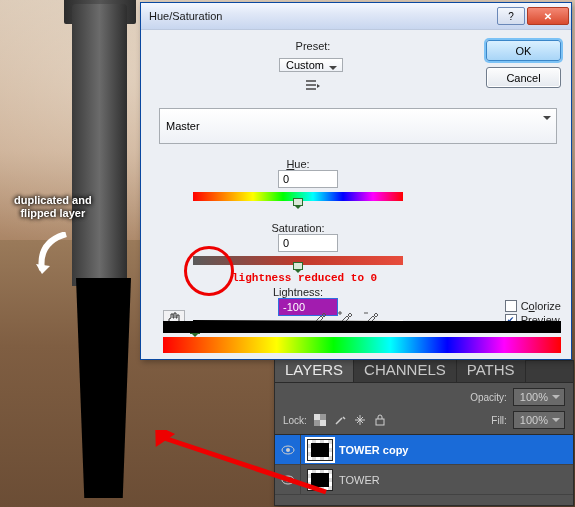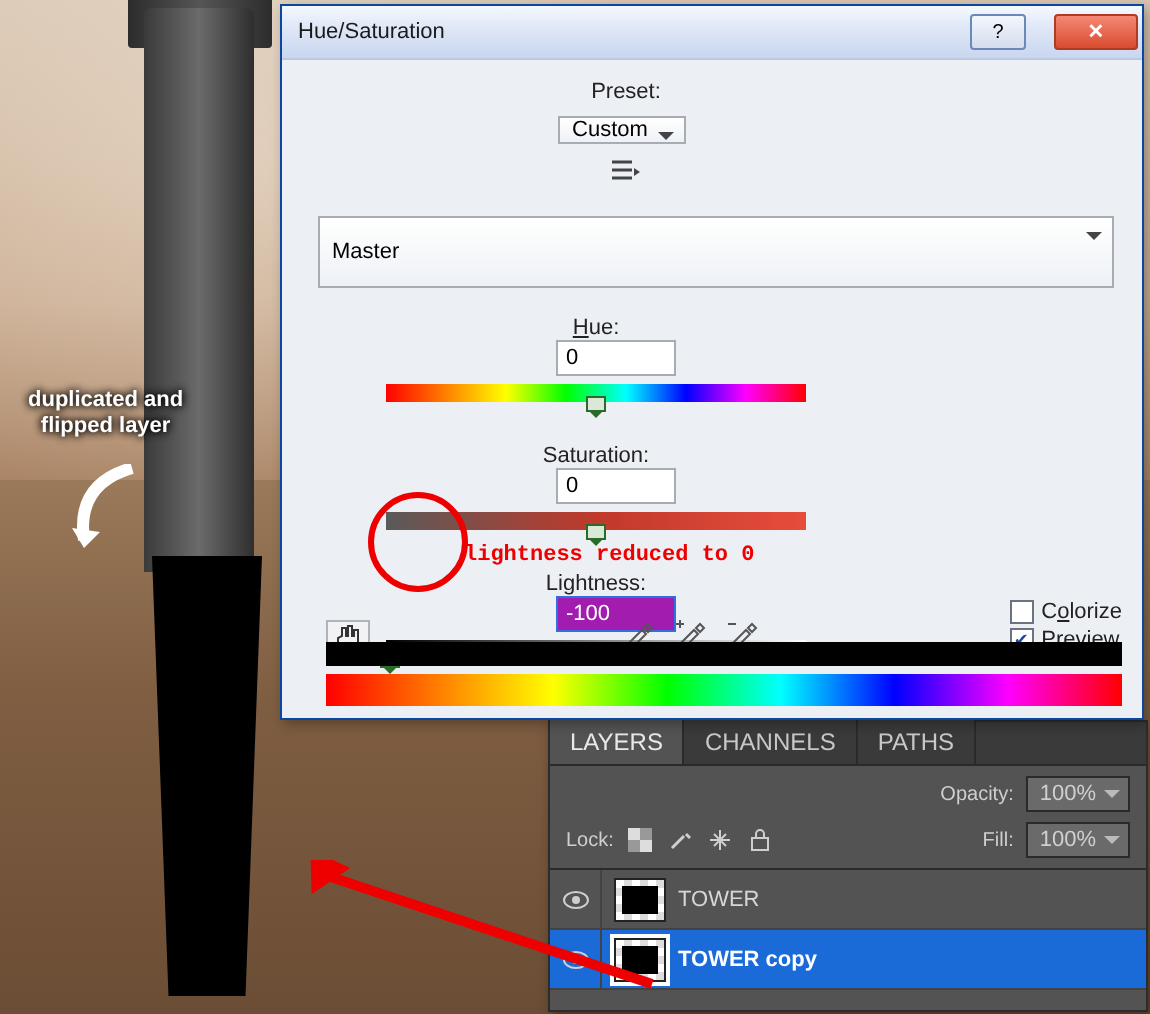--- a/index.html
+++ b/index.html
@@ -41,21 +41,21 @@
   .red-arrow{position:absolute; left:148px; top:430px; z-index:60;}
 
   
   .dialog {
     position:absolute; left:140px; top:2px; width:432px; height:358px;
     background:#eceff4; border:1px solid #0a48a0; box-shadow:2px 2px 6px rgba(0,0,0,.3);
     z-index:50; display:flex; flex-direction:column;
   }
   .titlebar {
     height:27px; background:linear-gradient(to bottom,#f5f8ff 0%,#e0e8f7 40%,#c8d6ef 100%);
-    border-bottom:1px solid #bcc9df; display:flex; align-items:center; padding:0 2px 0 8px;gap:12px;
+    border-bottom:1px solid #bcc9df; display:flex; align-items:center; padding:0 2px 0 8px;
   }
   .titlebar .title{flex:1; color:#1a1a1a;}
   .winbtn{width:28px; height:18px; margin-left:2px; border:1px solid #6a88b8; border-radius:2px; background:linear-gradient(#f3f6fc,#d4ddee); display:flex; align-items:center; justify-content:center; font-size:10px;}
   .winbtn.close{width:42px; background:linear-gradient(#f48874,#d94b2f); color:#fff; border-color:#b03a22; font-weight:bold;}
   .dlg-body{flex:1; padding:10px 10px 6px 22px; position:relative;}
   .preset-row{display:flex; align-items:center; gap:6px;}
   .lbl{color:#222;}
   .combo{height:36px; border:1px solid #a7acb2; background:linear-gradient(#fff,#eef1f6); display:flex; align-items:center; padding:0 18px 0 6px; position:relative; min-width:50px;}
   .combo::after{content:""; position:absolute; right:5px; top:7px; border:4px solid transparent; border-top-color:#444;}
   .preset-row .combo{flex:1; margin-right:4px;}
@@ -80,21 +80,21 @@
   .hand{width:22px;height:18px;border:1px solid #b0b3b8; display:flex;align-items:center;justify-content:center; background:#f2f2f4;}
   .eyedrops{display:flex; gap:10px;}
   .chk-row{display:flex;align-items:center;gap:4px;color:#222; margin-bottom:2px;}
   .chk{width:12px;height:12px;border:1px solid #6b7380;background:#fff;display:inline-flex;align-items:center;justify-content:center;font-size:9px;color:#1a4aa0;}
   .rainbow-full{position:absolute;left:22px; right:10px; bottom:6px; height:16px; background:linear-gradient(to right,red,#ff8000,yellow,#00ff00,cyan,blue,magenta,red);}
   .black-bar{position:absolute;left:22px;right:10px;bottom:26px;height:12px;background:#000;}
 
   
   .panel{position:absolute; left:274px; top:360px; width:300px; height:146px; background:#535353; border:1px solid #2c2c2c; z-index:40; color:#d7d7d7; box-shadow:2px 2px 6px rgba(0,0,0,.4);}
   .panel-tabs{height:22px; background:#3a3a3a; display:flex; align-items:flex-end; border-bottom:1px solid #2a2a2a;}
-  .ptab{padding:4px 10px; color:#c8c8c8; background:#3a3a3a; border-right:1px solid #2a2a2a; font-size:12px;}
+  .ptab{padding:4px 10px; color:#c8c8c8; background:#3a3a3a; border-right:1px solid #2a2a2a; font-size:15px;}
   .ptab.active{background:#535353; color:#e9e9e9;}
   .panel-controls{padding:5px 8px; display:flex; flex-direction:column; gap:5px; background:#535353;}
   .pc-row{display:flex; align-items:center; gap:6px;}
   .pcombo{height:18px; flex-basis:88px; background:#3f3f3f; border:1px solid #2a2a2a; display:flex; align-items:center; padding:0 16px 0 6px; position:relative; color:#cfcfcf;}
   .pcombo.small{flex-basis:50px; background:#6a6a6a;}
   .pcombo::after{content:"";position:absolute;right:4px;top:6px;border:4px solid transparent;border-top-color:#bbb;}
   .panel .lbl{color:#cfcfcf; font-size:10px;}
   .lock-icons{display:flex; gap:6px; align-items:center;}
   .lock-icons span{width:14px;height:14px;display:inline-flex;align-items:center;justify-content:center;color:#cfcfcf;}
   .layer-list{border-top:1px solid #2a2a2a;}
@@ -133,20 +133,28 @@
 </svg>
 
 <div class="dialog">
   <div class="titlebar">
     <span class="title">Hue/Saturation</span>
     <div class="winbtn">?</div>
     <div class="winbtn close">✕</div>
   </div>
   <div class="dlg-body">
 
+    <div class="right-col">
+      <div class="btn ok">
+          <span>OK</span>
+        </div>
+      <div class="btn">
+          <span>Cancel</span>
+        </div>
+    </div>
 
     <div class="preset-row" style="width:300px;flex-direction:column;">
       <span class="lbl">Preset:</span>
       <div class="combo">
           <span>Custom</span>
         </div>
       <span class="icon-btn">
         <svg width="14" height="12" viewBox="0 0 14 12">
             <path d="M0 1h10M0 5h10M0 9h10" stroke="#444" stroke-width="1.5"></path>
             <path d="M11 4l3 2-3 2z" fill="#444"></path>
@@ -273,34 +281,34 @@
           </span>
       </div>
       <span style="flex:1"></span>
       <span class="lbl">Fill:</span>
       <div class="pcombo small">
           <span>100%</span>
         </div>
     </div>
   </div>
   <div class="layer-list">
+    <div class="layer-row active">
+      <div class="eye">
+          <svg width="14" height="10" viewBox="0 0 14 10">
+            <ellipse cx="7" cy="5" rx="6" ry="4" fill="none" stroke="#cfcfcf"></ellipse>
+            <circle cx="7" cy="5" r="2" fill="#cfcfcf"></circle>
+          </svg>
+        </div>
+      <div class="thumb-box black" style="outline:2px solid #fff;"></div>
+      <span style="font-weight:bold;">TOWER copy</span>
+    </div>
     <div class="layer-row">
       <div class="eye">
           <svg width="14" height="10" viewBox="0 0 14 10">
             <ellipse cx="7" cy="5" rx="6" ry="4" fill="none" stroke="#cfcfcf"></ellipse>
             <circle cx="7" cy="5" r="2" fill="#cfcfcf"></circle>
           </svg>
         </div>
       <div class="thumb-box black"></div>
       <span>TOWER</span>
     </div>
-    <div class="layer-row active">
-      <div class="eye">
-          <svg width="14" height="10" viewBox="0 0 14 10">
-            <ellipse cx="7" cy="5" rx="6" ry="4" fill="none" stroke="#cfcfcf"></ellipse>
-            <circle cx="7" cy="5" r="2" fill="#cfcfcf"></circle>
-          </svg>
-        </div>
-      <div class="thumb-box black" style="outline:2px solid #fff;"></div>
-      <span style="font-weight:bold;">TOWER copy</span>
-    </div>
   </div>
 </div>
 
 </body></html>

